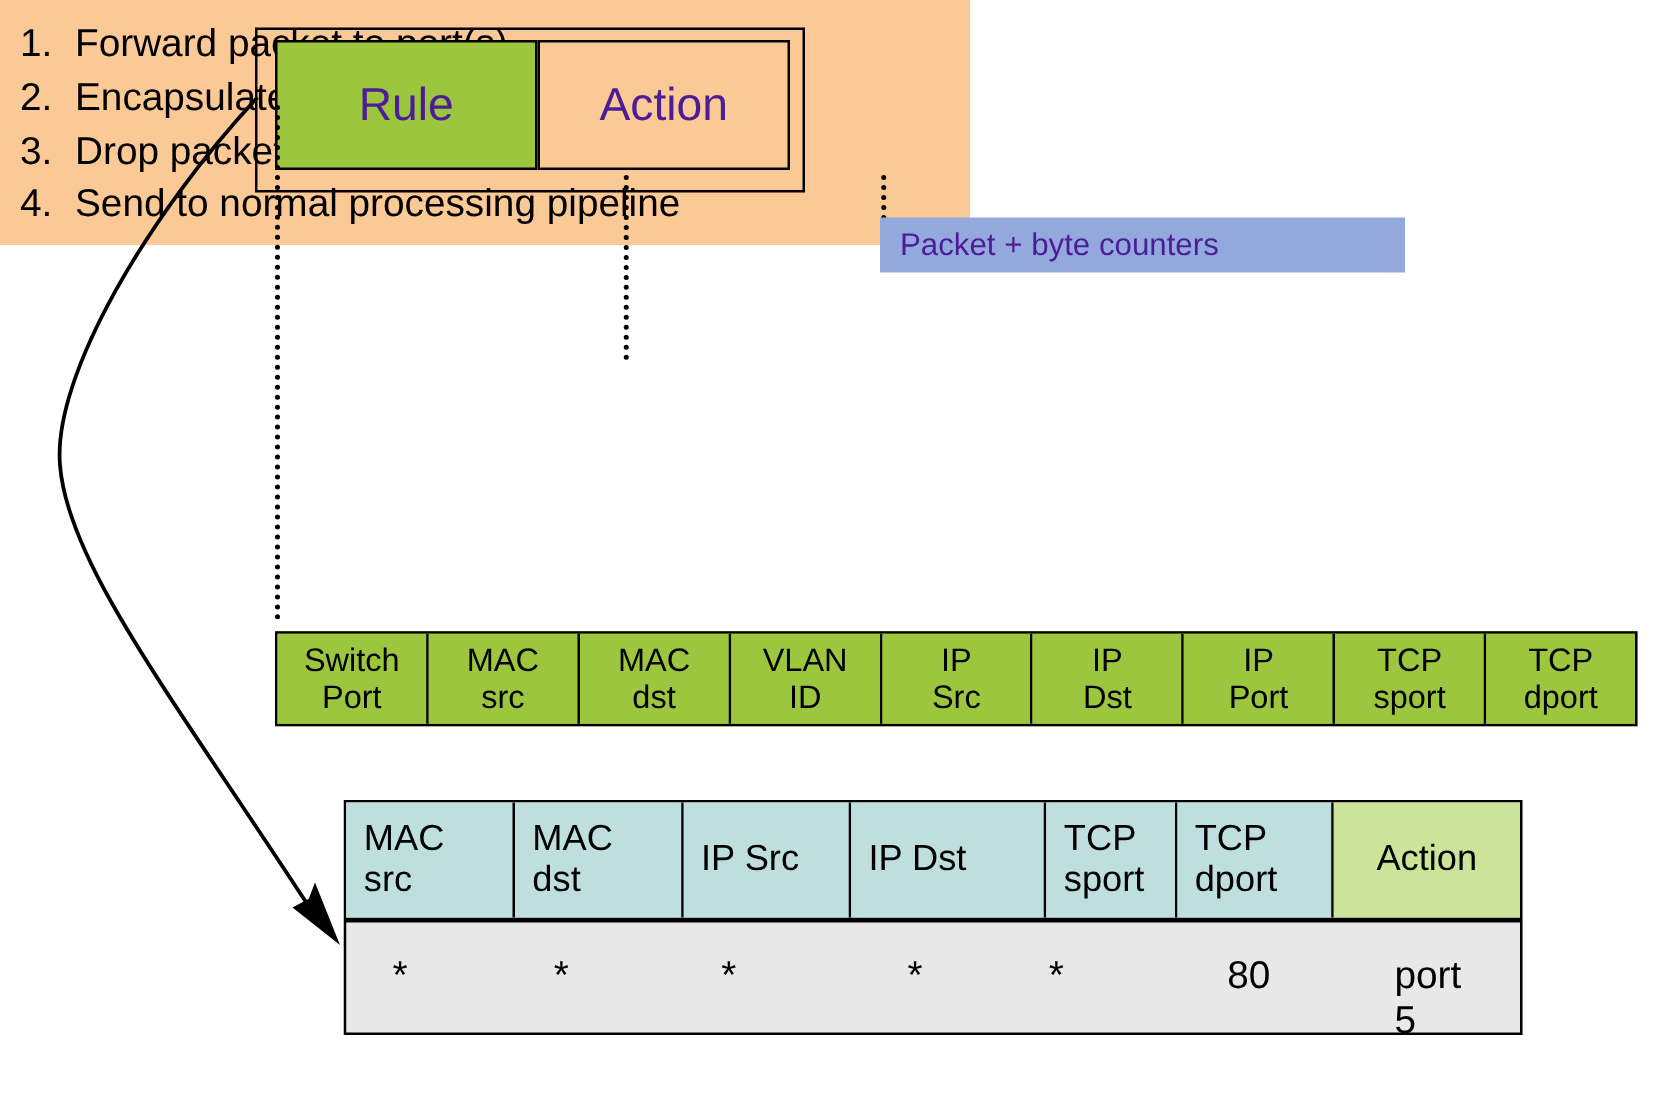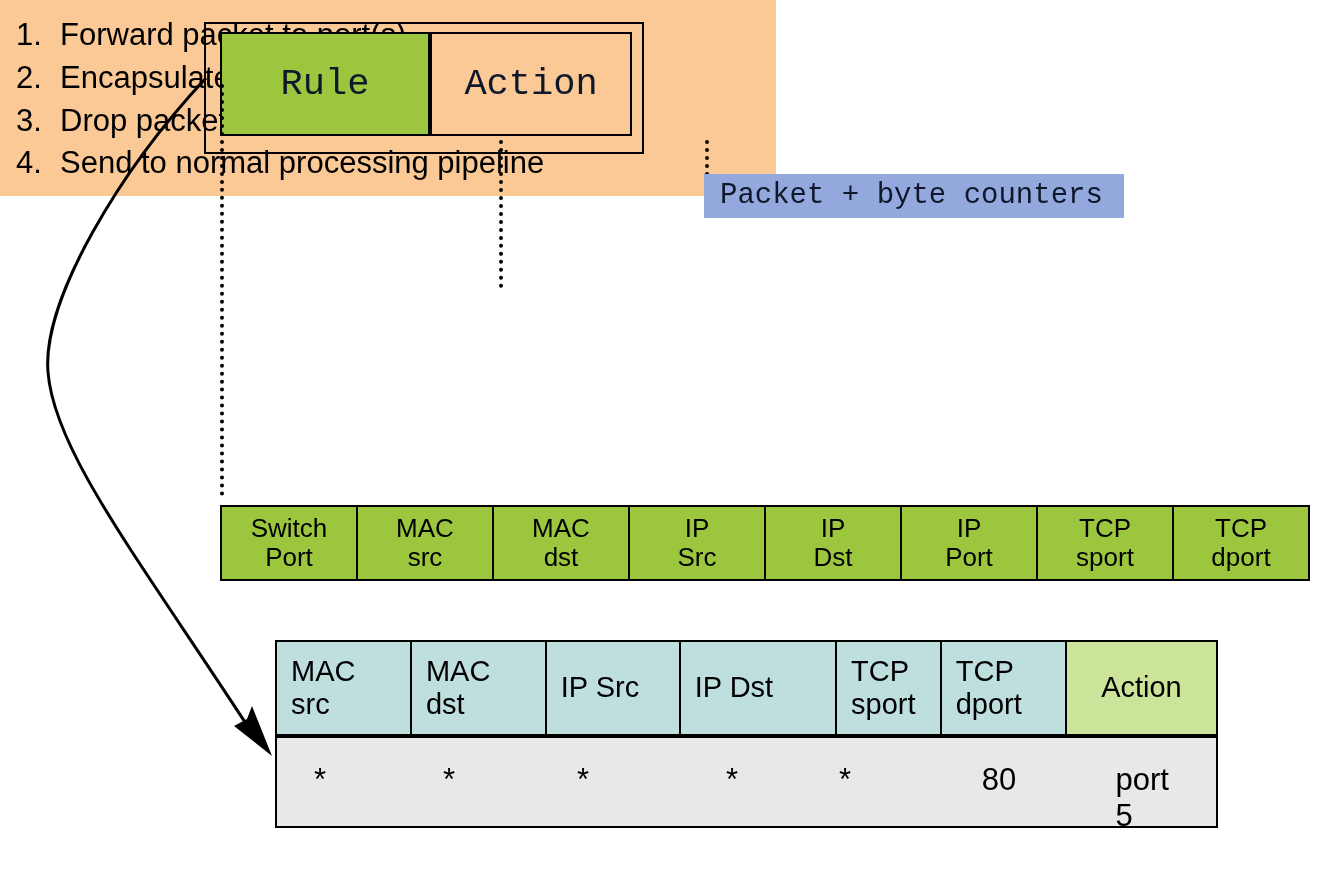--- a/index.html
+++ b/index.html
@@ -7,39 +7,39 @@
     width:1330px;height:880px;
     background:#ffffff;
     font-family:"Liberation Sans", sans-serif;
     overflow:hidden;
   }
   #stage{position:relative;width:1330px;height:880px;}
 
   
   .box{position:absolute;box-sizing:border-box;border:2px solid #000;
        display:flex;align-items:center;justify-content:center;
-       color:#0f172a;line-height:1.05;font-family:Liberation Mono, monospace;}
+       color:#4c1d95;line-height:1.05;}
 
   
   #outline-frame{position:absolute;left:204px;top:22px;width:440px;height:132px;
        box-sizing:border-box;border:2.5px solid #000;background:transparent;}
 
   #rule-box{left:220px;top:32px;width:210px;height:104px;background:#9DC63F;font-size:37px;}
   #action-box{left:430px;top:32px;width:202px;height:104px;background:#FBC996;font-size:37px;}
   #stats-box{left:632px;top:32px;width:204px;height:104px;background:#93A9DE;font-size:37px;}
 
   
   .dots{position:absolute;width:0;border-left:4px dotted #000;}
   #dots-rule{left:220px;top:84px;height:412px;}
   #dots-action{left:499px;top:140px;height:148px;}
   #dots-stats{left:705px;top:140px;height:36px;}
 
   
   #counters-box{left:704px;top:174px;width:420px;height:44px;background:#93A9DE;
-       border:none;font-size:29px;justify-content:flex-start;padding-left:16px;}
+       border:none;font-size:25px;justify-content:flex-start;padding-left:16px;}
 
   #actions-box{left:496px;top:282px;width:760px;height:182px;background:#FBC996;
        border:none;display:block;padding:14px 0 0 16px;}
   .act-row{display:flex;align-items:baseline;font-size:31px;line-height:1.38;color:#000;}
   .act-num{width:44px;flex:0 0 44px;}
   .act-txt{flex:1;}
 
   
   #green-table{position:absolute;left:220px;top:505px;width:1090px;height:76px;
        box-sizing:border-box;border:2px solid #000;display:flex;background:#9DC63F;}
@@ -111,20 +111,24 @@
     </div>
     <div class="gcell">
       <span>MAC</span>
       <span>src</span>
     </div>
     <div class="gcell">
       <span>MAC</span>
       <span>dst</span>
     </div>
     <div class="gcell">
+      <span>VLAN</span>
+      <span>ID</span>
+    </div>
+    <div class="gcell">
       <span>IP</span>
       <span>Src</span>
     </div>
     <div class="gcell">
       <span>IP</span>
       <span>Dst</span>
     </div>
     <div class="gcell">
       <span>IP</span>
       <span>Port</span>

